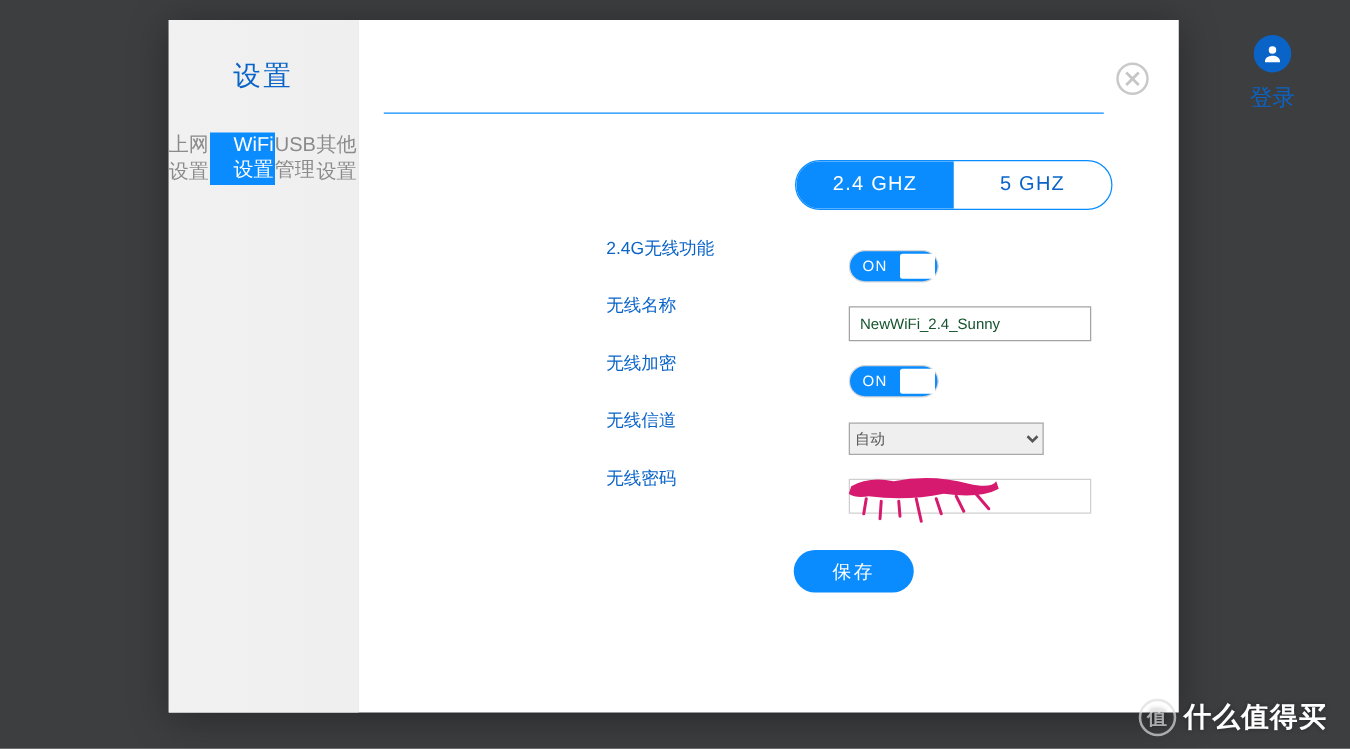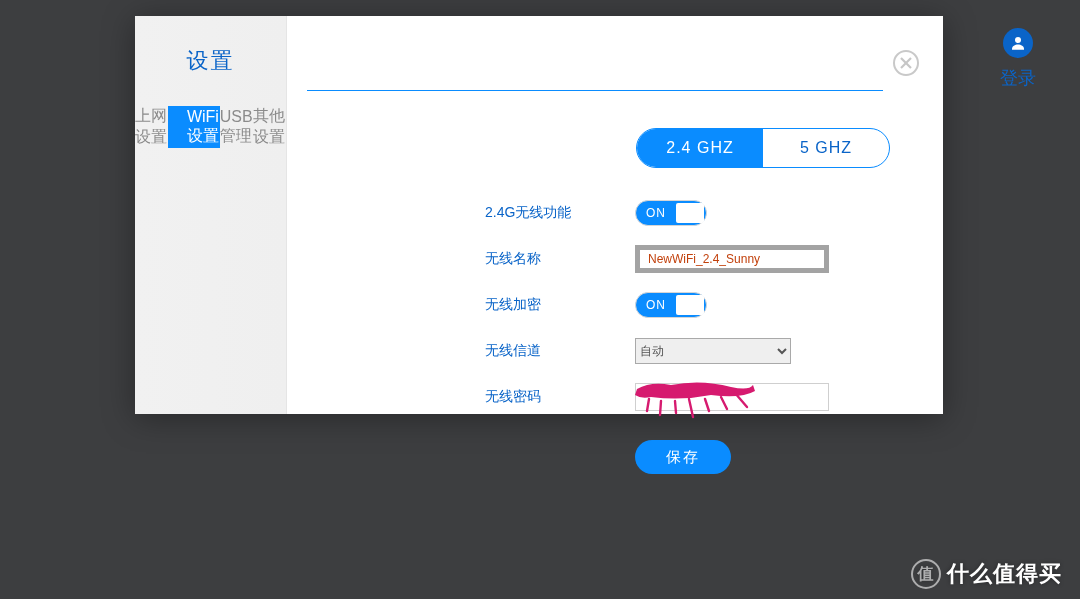--- a/index.html
+++ b/index.html
@@ -44,21 +44,21 @@
     color: #ddd;
     display: flex; align-items: center; justify-content: center;
     font-size: 16px; font-weight: bold;
     opacity: .7;
   }
 
   
   .modal {
     position: absolute;
     left: 135px; top: 16px;
-    width: 808px; height: 398px;
+    width: 808px; height: 554px;
     background: #fff;
     box-shadow: 0 4px 30px rgba(0,0,0,.35);
     display: flex;
     z-index: 10;
   }
 
   .close-btn {
     position: absolute;
     top: 34px; right: 24px;
     width: 26px; height: 26px;
@@ -131,22 +131,23 @@
     letter-spacing: 1px;
   }
   .seg-opt.active { background: #0a8cff; color: #fff; }
 
   .form {
     position: absolute;
     left: 198px; top: 174px;
     width: 420px;
   }
   .row {
-    display: flex; align-items: center;
+    display: flex; 
     height: 46px;
+    gap: 44px;
   }
   .row .lbl {
     width: 150px;
     color: #0a64c8;
     font-size: 14px;
   }
   .ctrl { flex: 1; display: flex; align-items: center; }
 
   .toggle {
     position: relative;
@@ -162,24 +163,24 @@
     color: #fff; font-size: 12px; letter-spacing: 1px;
   }
   .toggle .knob {
     position: absolute; right: 2px; top: 2px;
     width: 28px; height: 20px; background: #fff;
     border-radius: 2px;
   }
 
   .txtinput {
     width: 194px; height: 28px;
-    border: 5px solid #a3a3a3;
+    border: 1px solid #a3a3a3;
     font-size: 12px;
     padding: 0 8px;
-    color: #c2410c;
+    color: #14532d;
     outline: none;
   }
 
   .pwd-wrap {
     position: relative;
     width: 194px; height: 28px;
   }
   .pwd-wrap input {
     width: 100%; height: 100%;
     border: 1px solid #cfcfcf;

